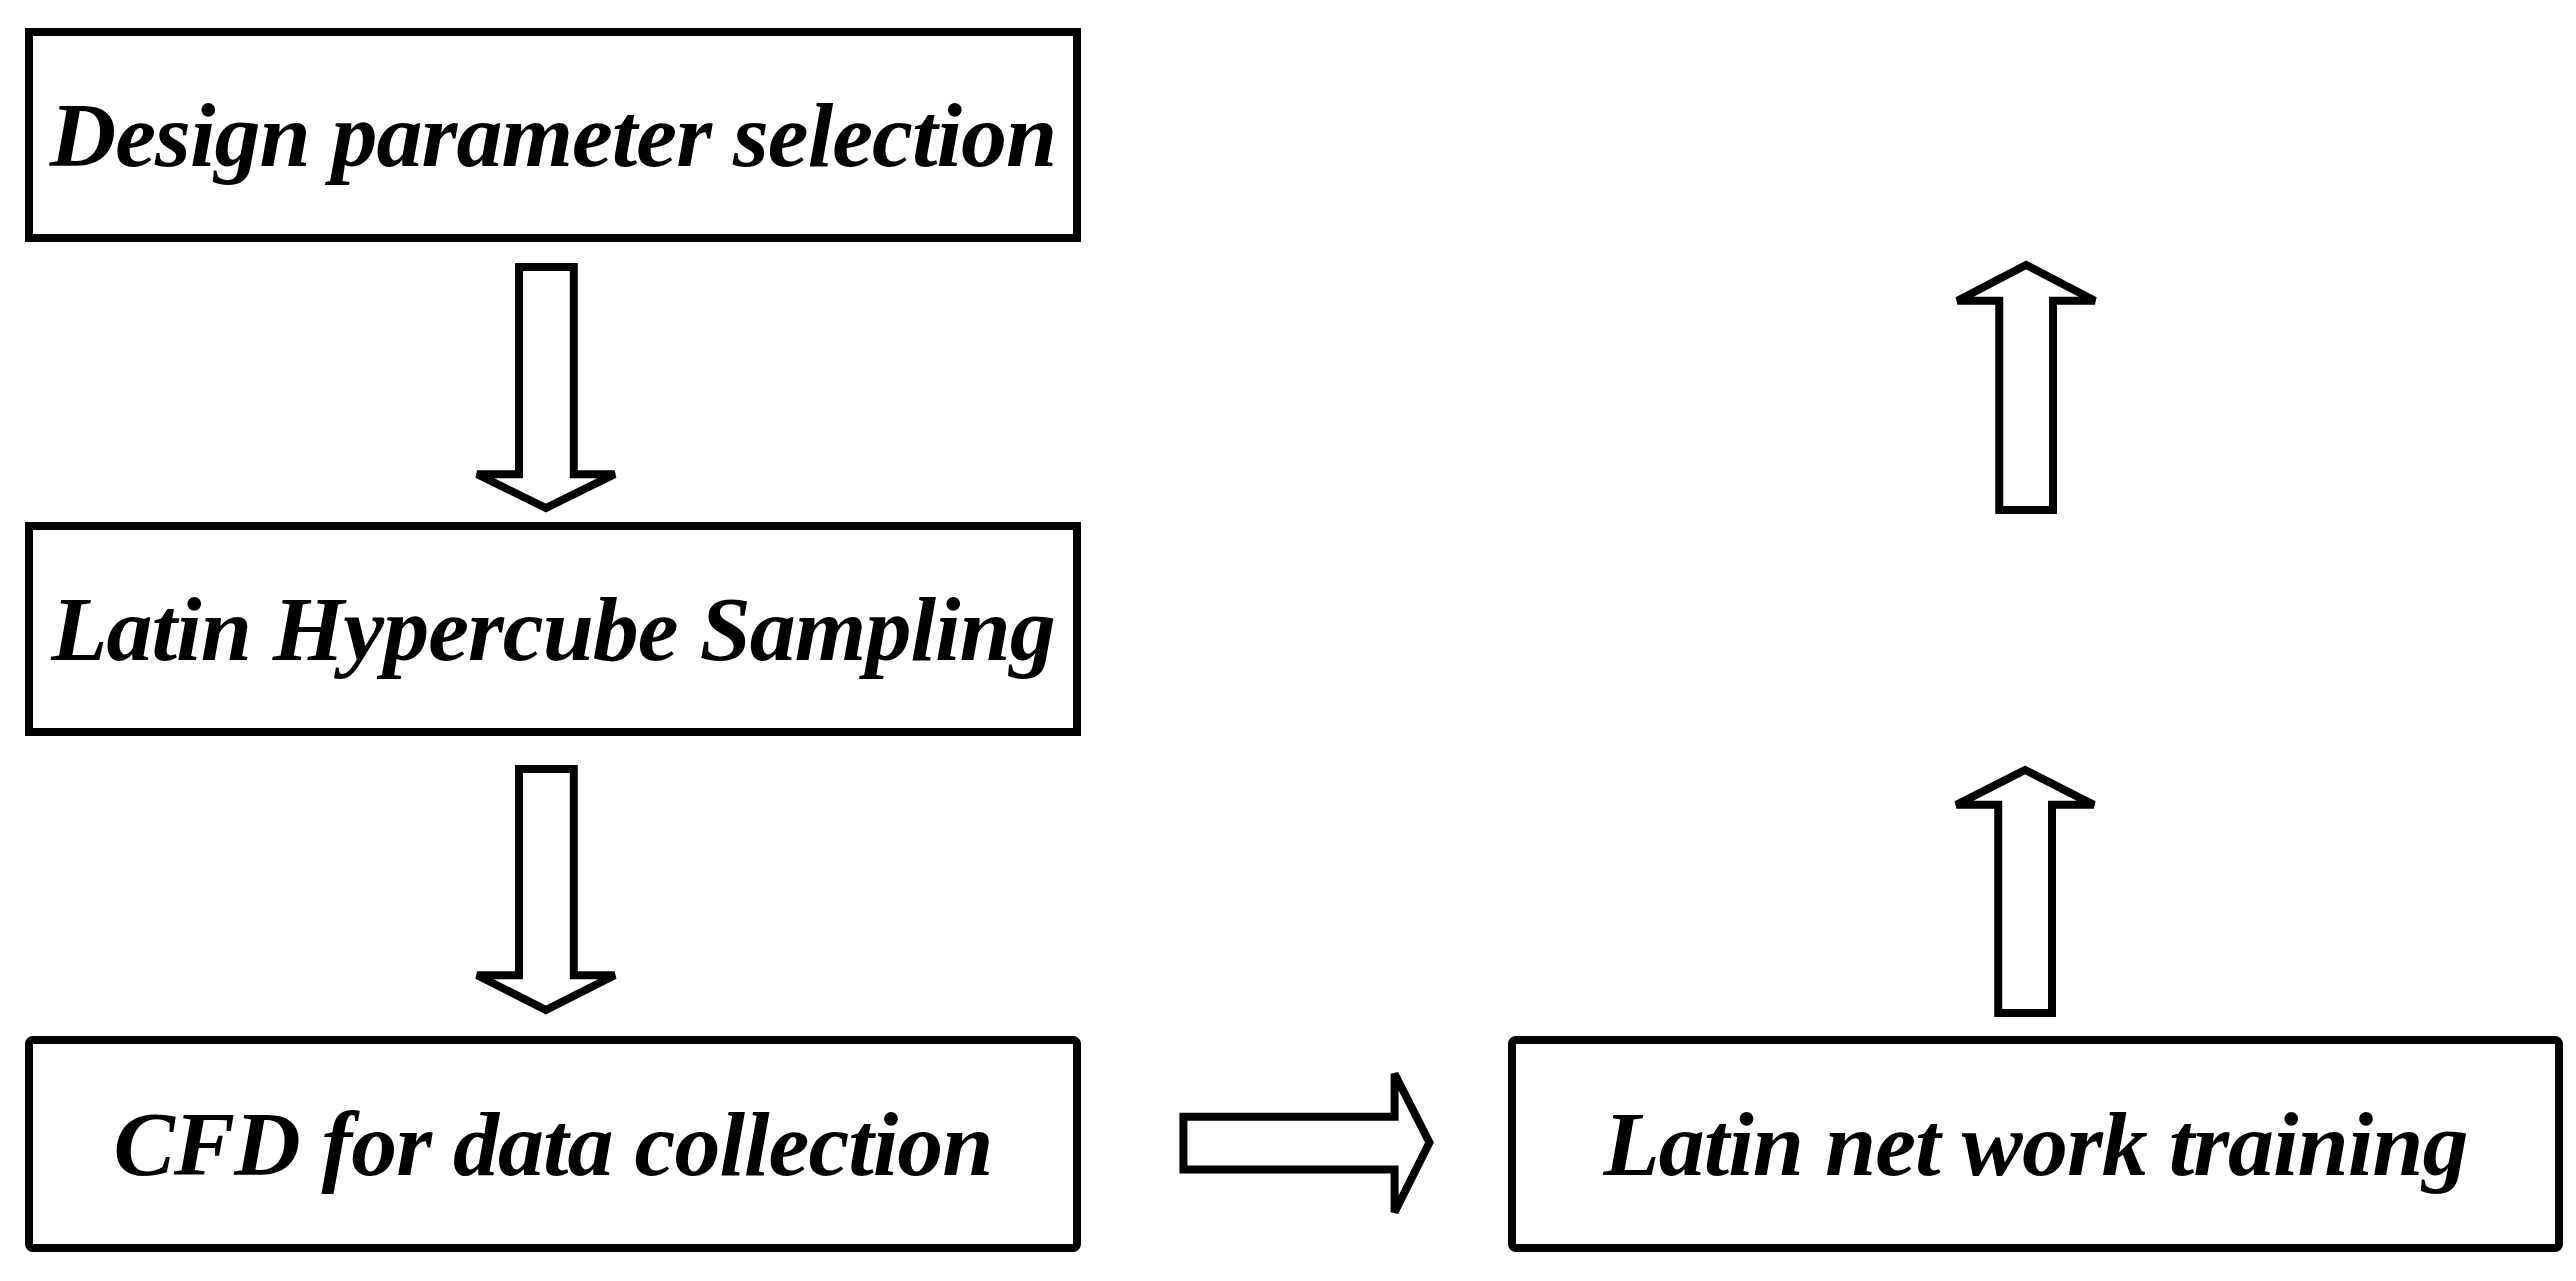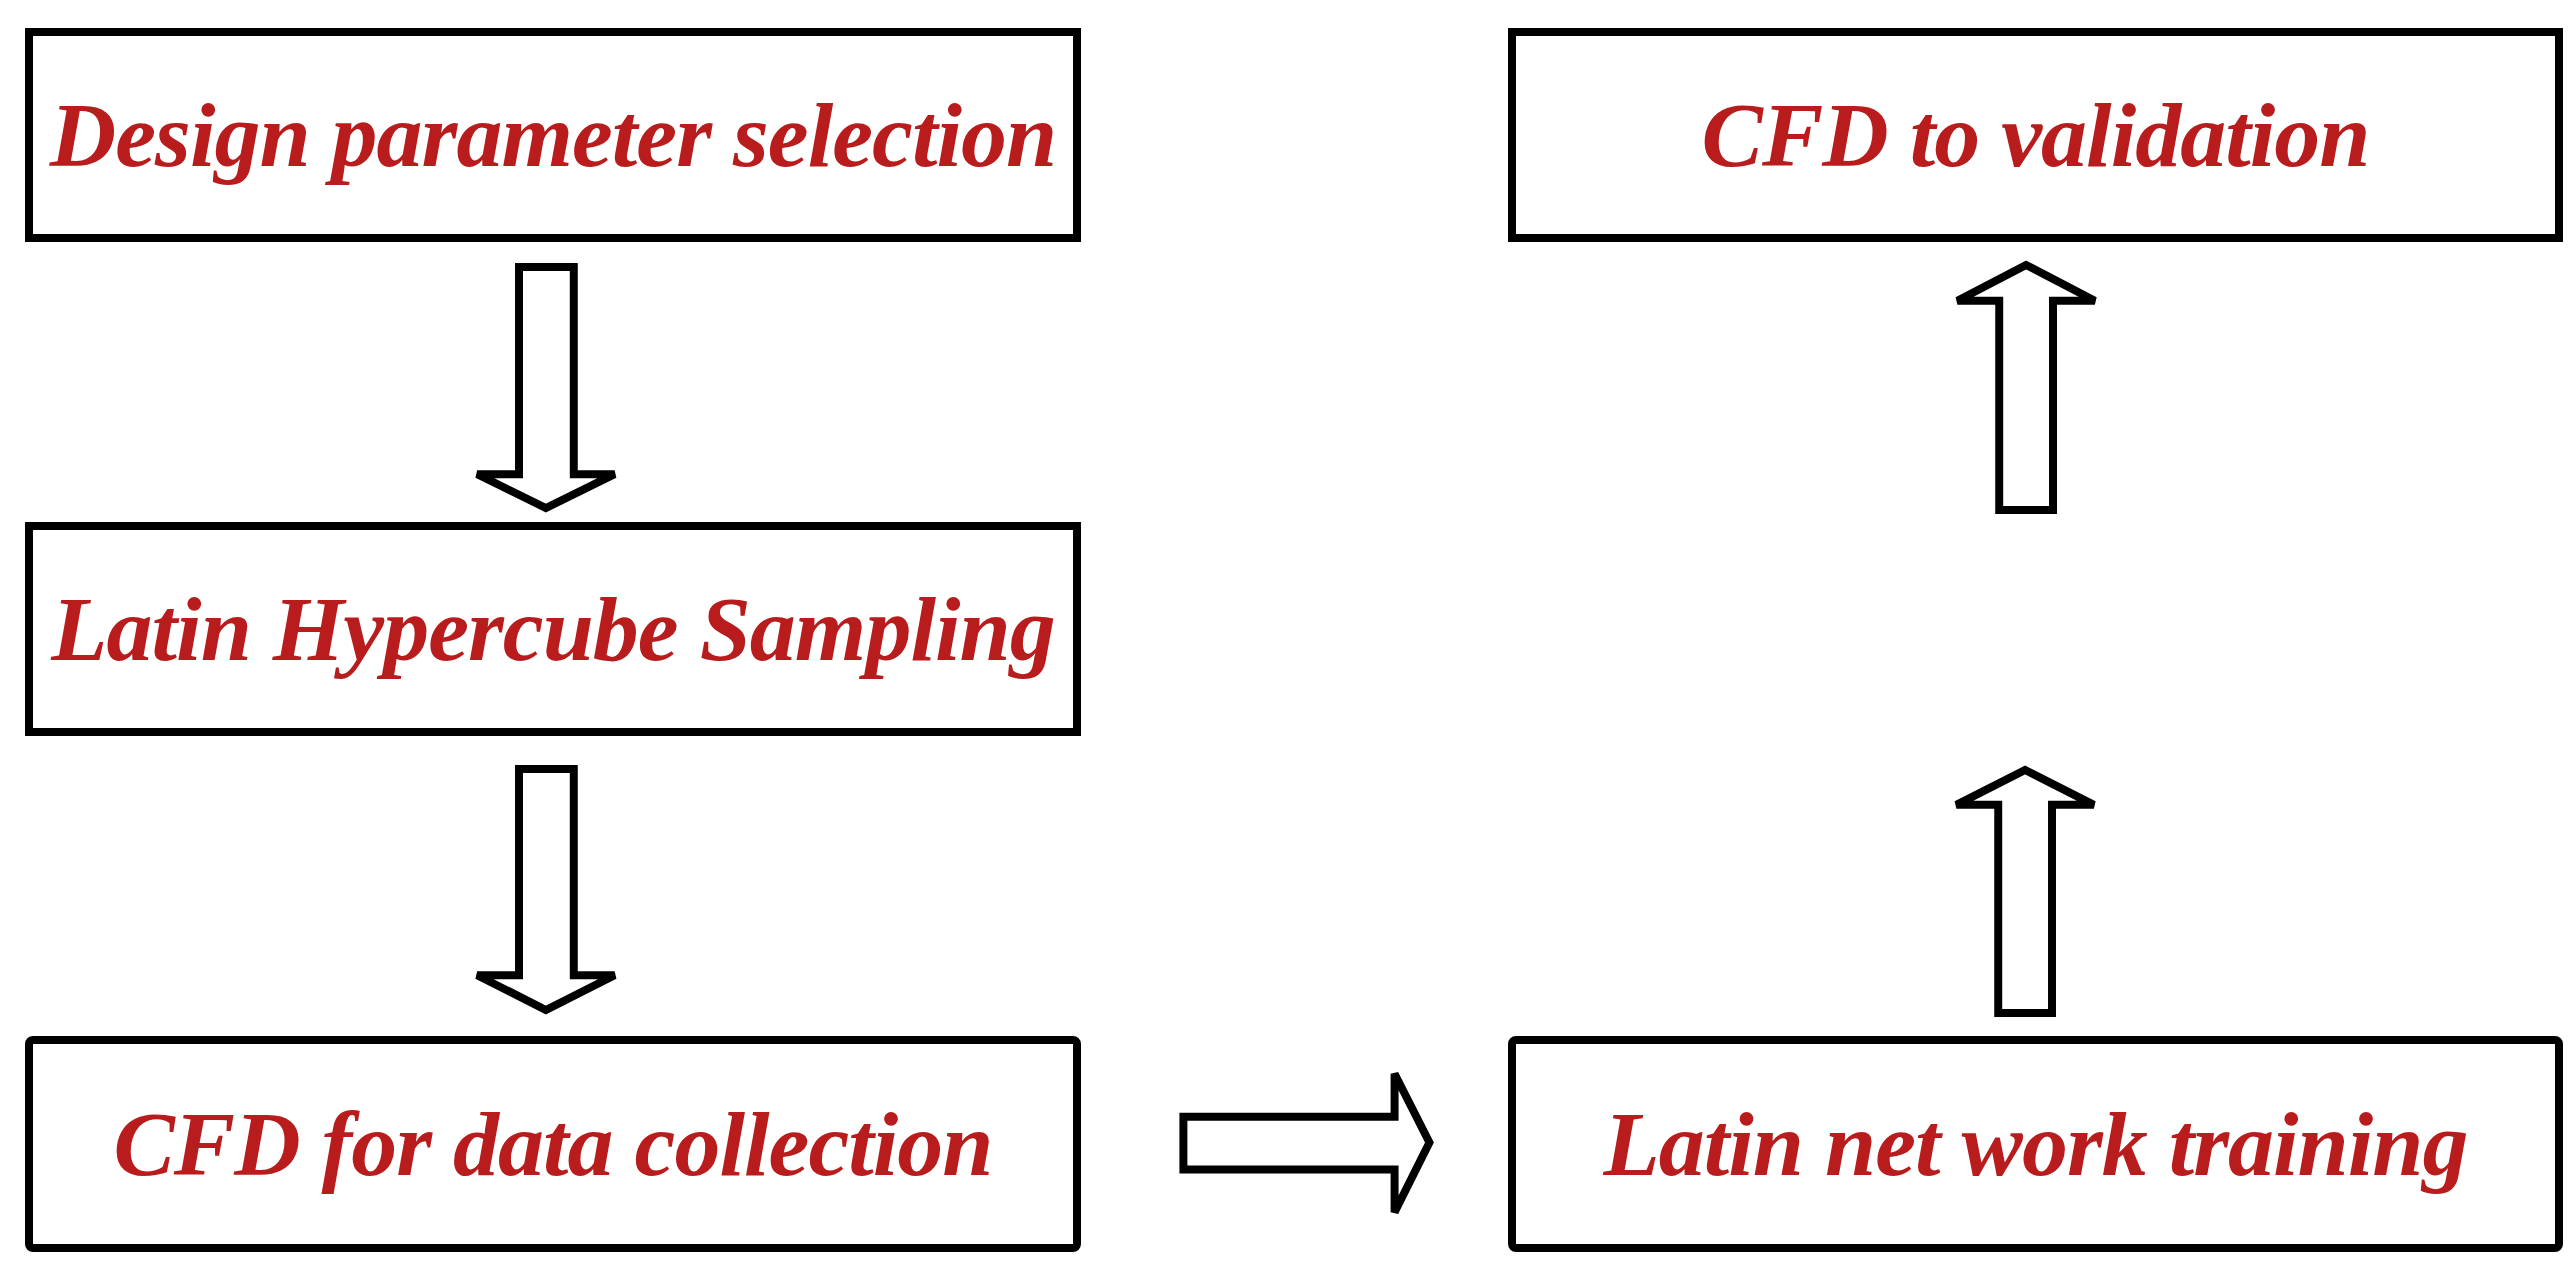--- a/index.html
+++ b/index.html
@@ -29,21 +29,21 @@
     background: #ffffff;
     display: flex;
     align-items: center;
     justify-content: center;
     overflow: visible;
   }
   .flow-box .label {
     font-size: 92px;
     font-weight: bold;
     font-style: italic;
-    color: #b91c1c;
+    color: #000000;
     white-space: nowrap;
     line-height: 1;
     letter-spacing: -1px;
   }
   
   .box-l { left: 25px; width: 1056px; }
   .box-r { left: 1508px; width: 1055px; }
   .row-1 { top: 28px;   height: 214px; }
   .row-2 { top: 522px;  height: 214px; }
   .row-3 { top: 1036px; height: 216px; border-radius: 8px; }
@@ -77,23 +77,20 @@
   </div>
 
   <div class="flow-box box-l row-2">
     <span class="label">Latin Hypercube Sampling</span>
   </div>
 
   <div class="flow-box box-l row-3">
     <span class="label">CFD for data collection</span>
   </div>
 
-  <div class="flow-box box-r row-1">
-    <span class="label">CFD to validation</span>
-  </div>
 
 
   <div class="flow-box box-r row-3">
     <span class="label">Latin net work training</span>
   </div>
 
 </div>
 
 
 </body></html>

